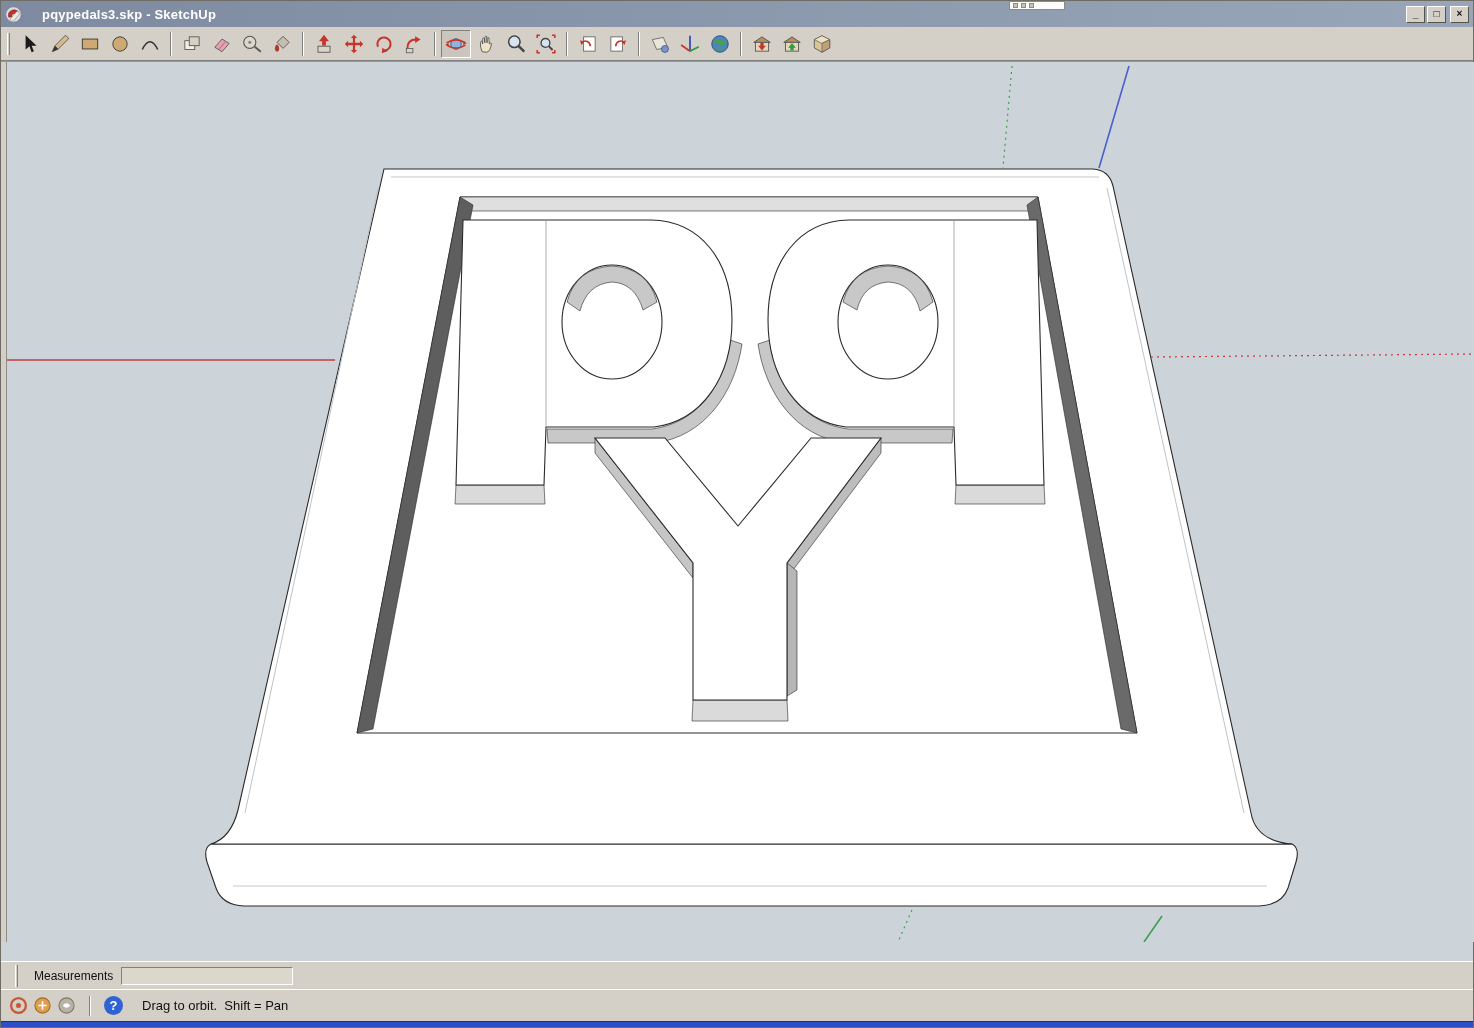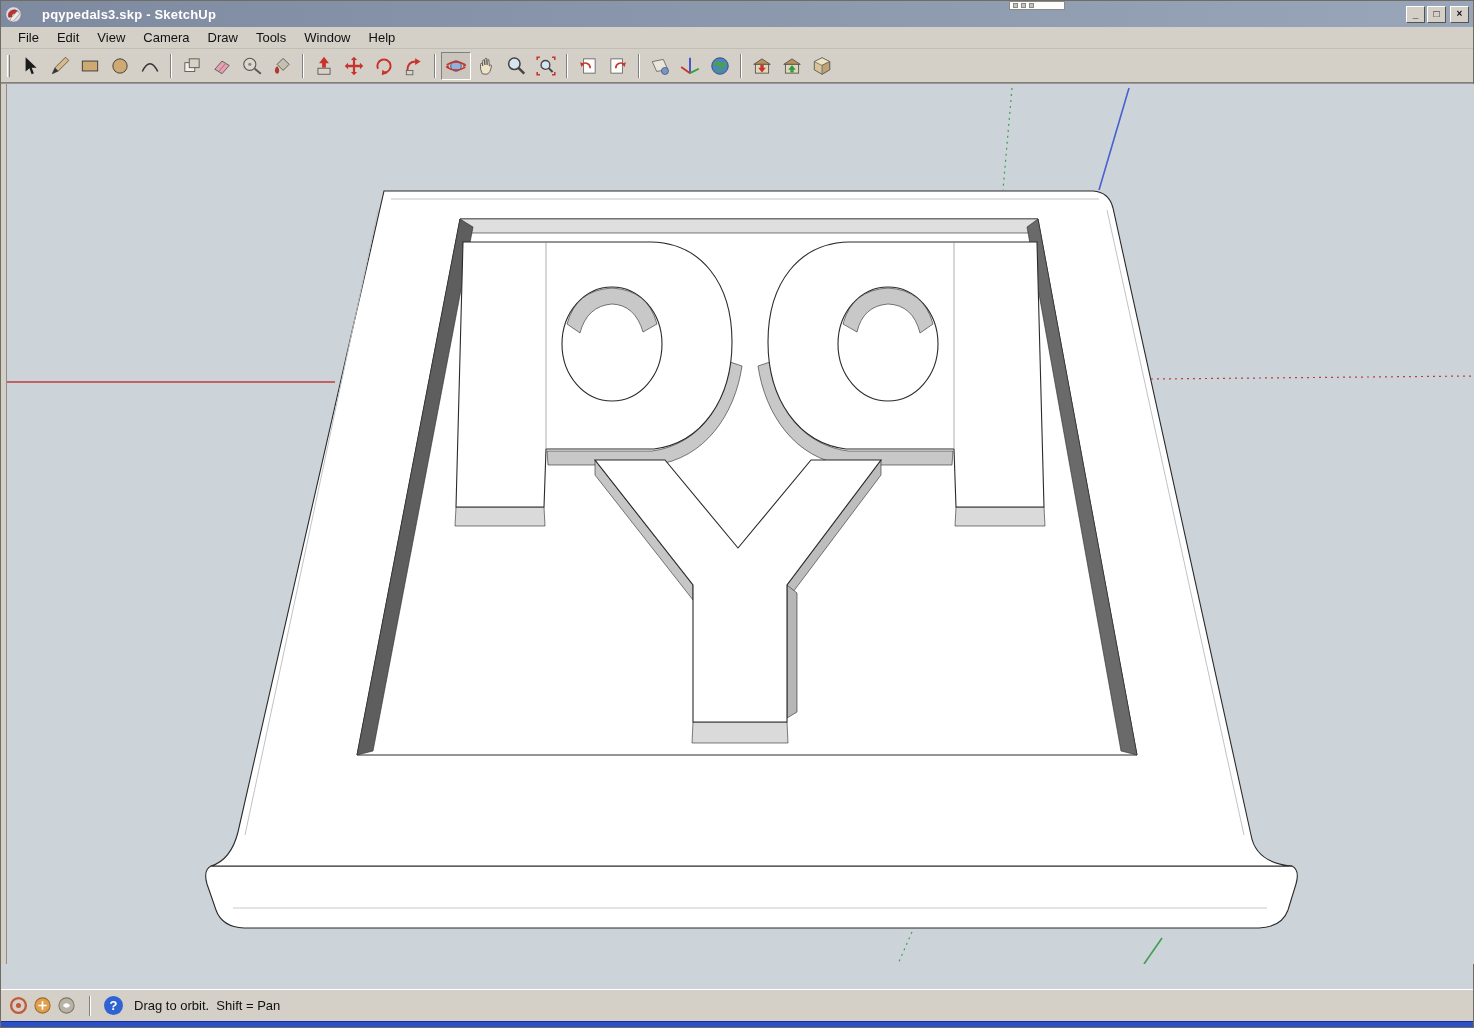--- a/index.html
+++ b/index.html
@@ -46,21 +46,21 @@
   .vcb .tb-handle { margin-right:8px; }
   .vcb input { width:172px; height:18px; border:1px solid; border-color:#808080 #ffffff #ffffff #808080;
     background:#dbd7cb; font:12px "Liberation Sans", sans-serif; padding:0 3px; }
 
   
   .statusbar { height:32px; flex:0 0 32px; background:#d4d0c8; border-top:1px solid #ffffff;
     display:flex; align-items:center; padding:0 8px; font-size:13px; color:#111; gap:5px; }
   .sb-sep { width:2px; height:20px; border-left:1px solid #808080; border-right:1px solid #ffffff; margin:0 8px; }
   .help-circle { width:19px; height:19px; border-radius:50%; background:#2f63d4; color:#fff;
     font-weight:bold; font-size:13px; display:flex; align-items:center; justify-content:center; }
-  .sb-hint { white-space:pre; margin-left:6px;text-align:right; }
+  .sb-hint { white-space:pre; margin-left:14px;text-align:right; }
 
   .taskbar-sliver { height:6px; flex:0 0 6px; background:#2c50c8; border-top:1px solid #15309a; }
 </style>
 </head>
 <body>
 
 <div class="window">
 
   <div class="titlebar">
     <div class="title-left">
@@ -82,30 +82,20 @@
         </button>
       <button class="win-btn">
           <span>□</span>
         </button>
       <button class="win-btn close">
           <span>×</span>
         </button>
     </div>
   </div>
 
-  <div class="menubar" id="menubar">
-      <span class="menu-item">File</span>
-      <span class="menu-item">Edit</span>
-      <span class="menu-item">View</span>
-      <span class="menu-item">Camera</span>
-      <span class="menu-item">Draw</span>
-      <span class="menu-item">Tools</span>
-      <span class="menu-item">Window</span>
-      <span class="menu-item">Help</span>
-    </div>
 
   <div class="toolbar" id="toolbar">
       <div class="tb-handle"></div>
       <button class="tb-btn">
         <svg width="22" height="22" viewBox="0 0 20 20">
           <polygon points="6,2 6,15 9.5,12 11.5,17.5 13.5,16.5 11.5,11.5 16,11.5" fill="#1a1a1a"></polygon>
         </svg>
       </button>
       <button class="tb-btn">
         <svg width="22" height="22" viewBox="0 0 20 20">
@@ -318,20 +308,25 @@
       <g stroke="#2a2a2a">
         <path d="M594,458 L692,583 L692,598 L594,473 Z" fill="#c6c6c6" stroke-width="0.6"></path>
         <path d="M880,458 L786,583 L786,598 L880,473 Z" fill="#bdbdbd" stroke-width="0.6"></path>
         <path d="M786,583 L786,716 L796,710 L796,591 Z" fill="#b6b6b6" stroke-width="0.6"></path>
         <path d="M692,720 L786,720 L787,741 L691,741 Z" fill="#dadada" stroke-width="0.6"></path>
         <path d="M594,458 L664,458 L737,546 L810,458 L880,458 L786,583 L786,720 L692,720 L692,583 Z" fill="#ffffff" stroke-width="1.1"></path>
       </g>
     </svg>
   </div>
 
+  <div class="vcb">
+    <div class="tb-handle"></div>
+    <span class="vcb-label">Measurements</span>
+    <input type="text" value="" style="">
+  </div>
 
   <div class="statusbar">
     <svg width="19" height="19" viewBox="0 0 18 18">
       <circle cx="9" cy="9" r="7" fill="none" stroke="#c2593a" stroke-width="2.2"></circle>
       <circle cx="9" cy="9" r="2.4" fill="#c2593a"></circle>
     </svg>
     <svg width="19" height="19" viewBox="0 0 18 18">
       <circle cx="9" cy="9" r="7.2" fill="#df9f4c" stroke="#9c6a2a" stroke-width="1"></circle>
       <path d="M5 9 H13 M9 5 V13" stroke="#fff" stroke-width="1.6"></path>
     </svg>

